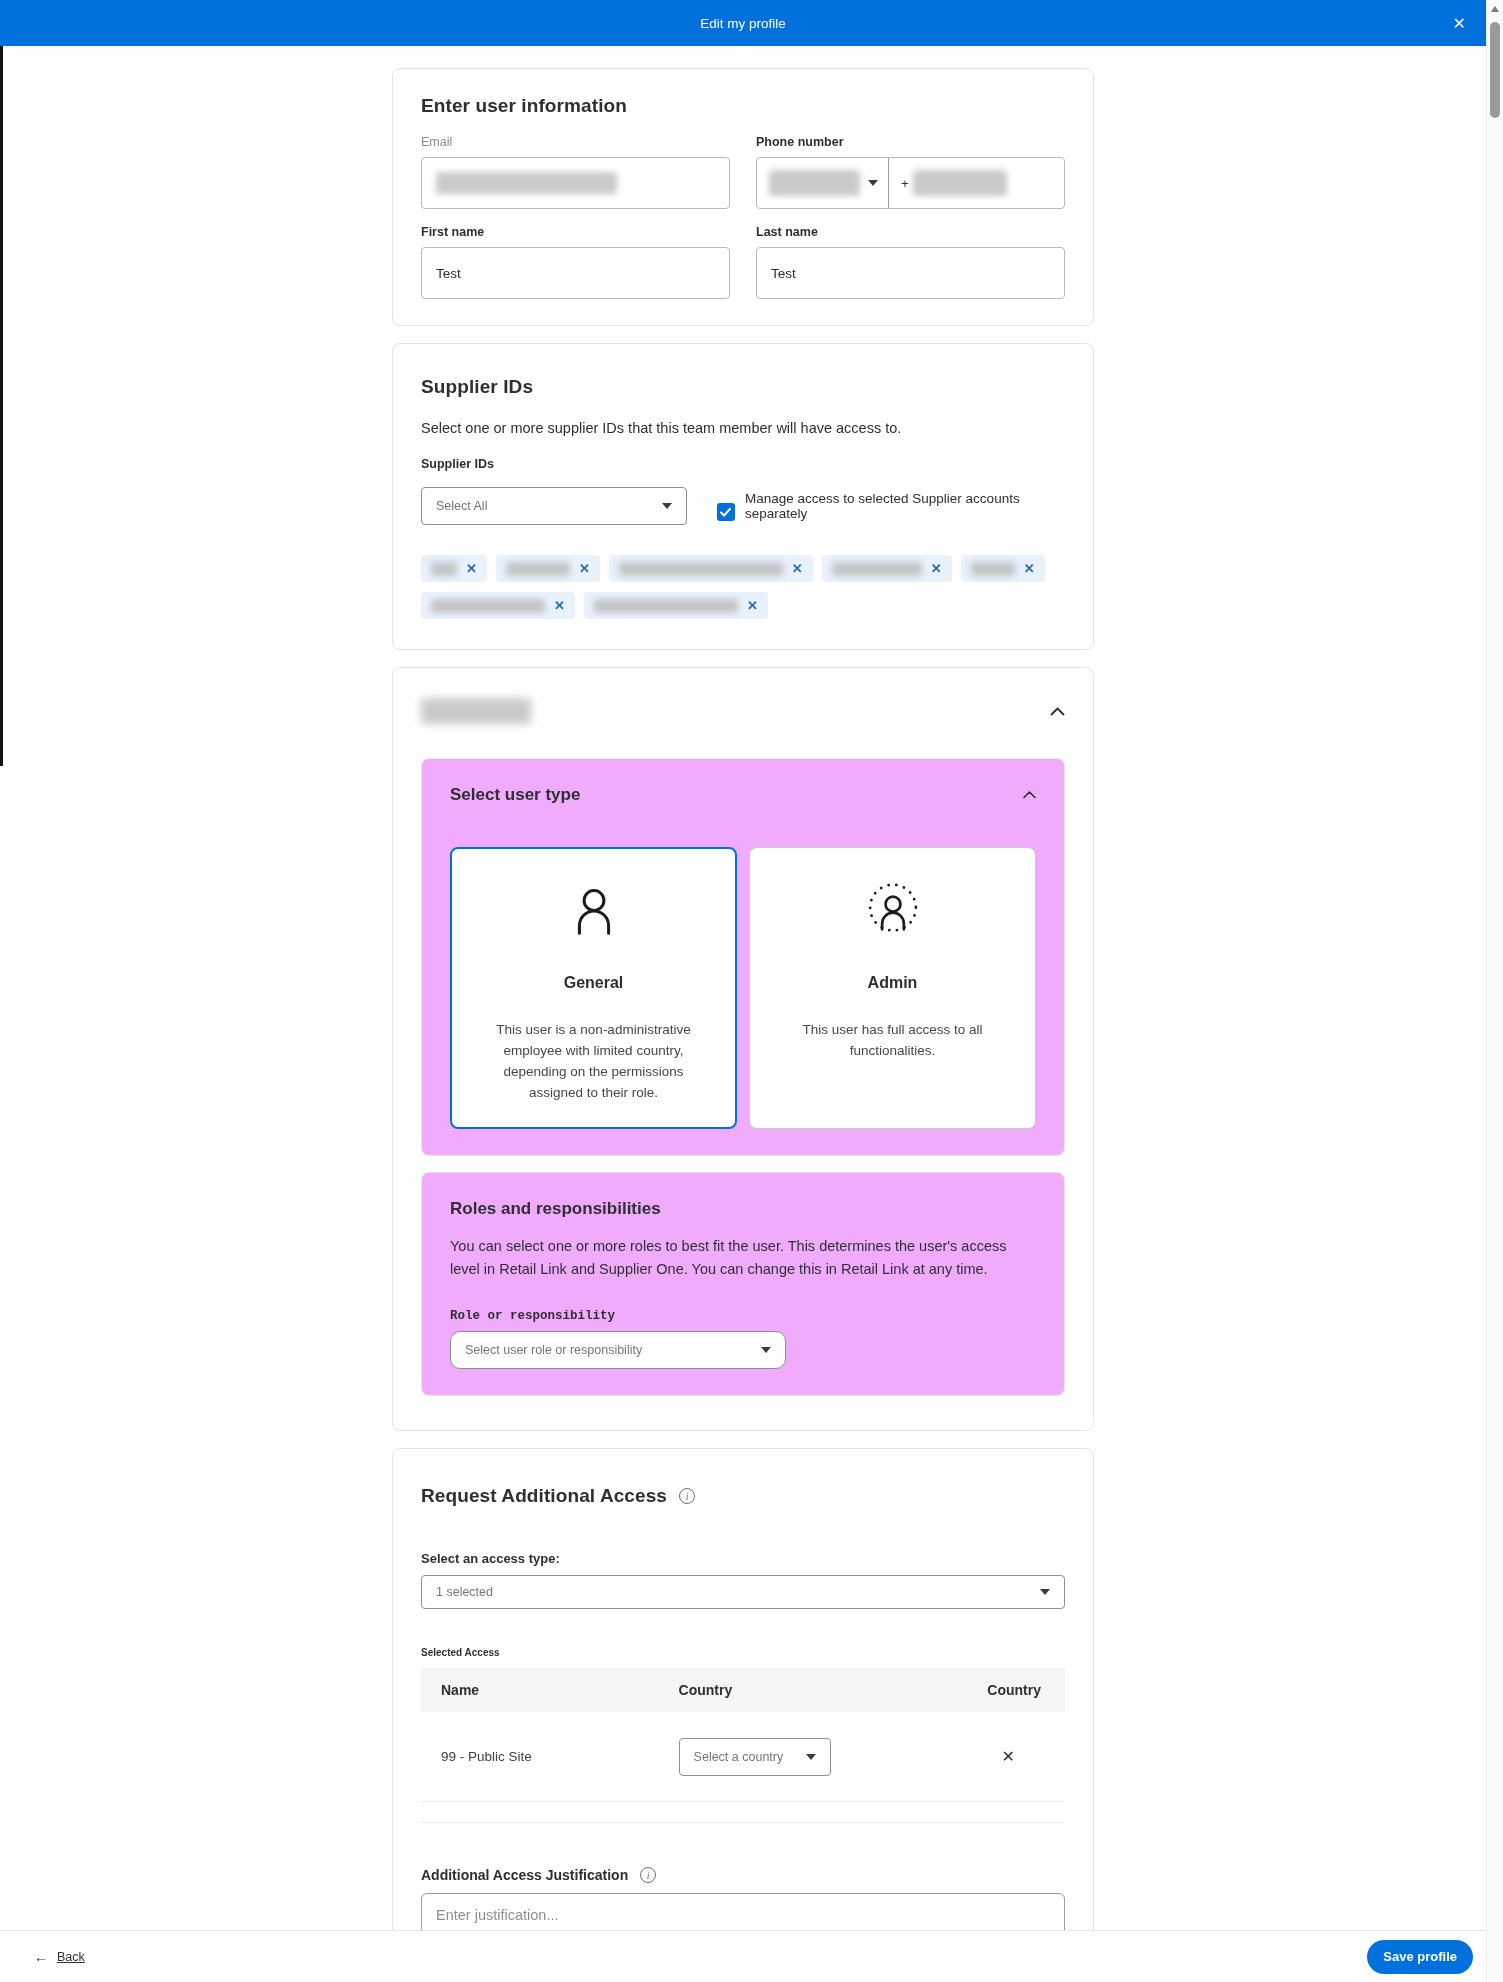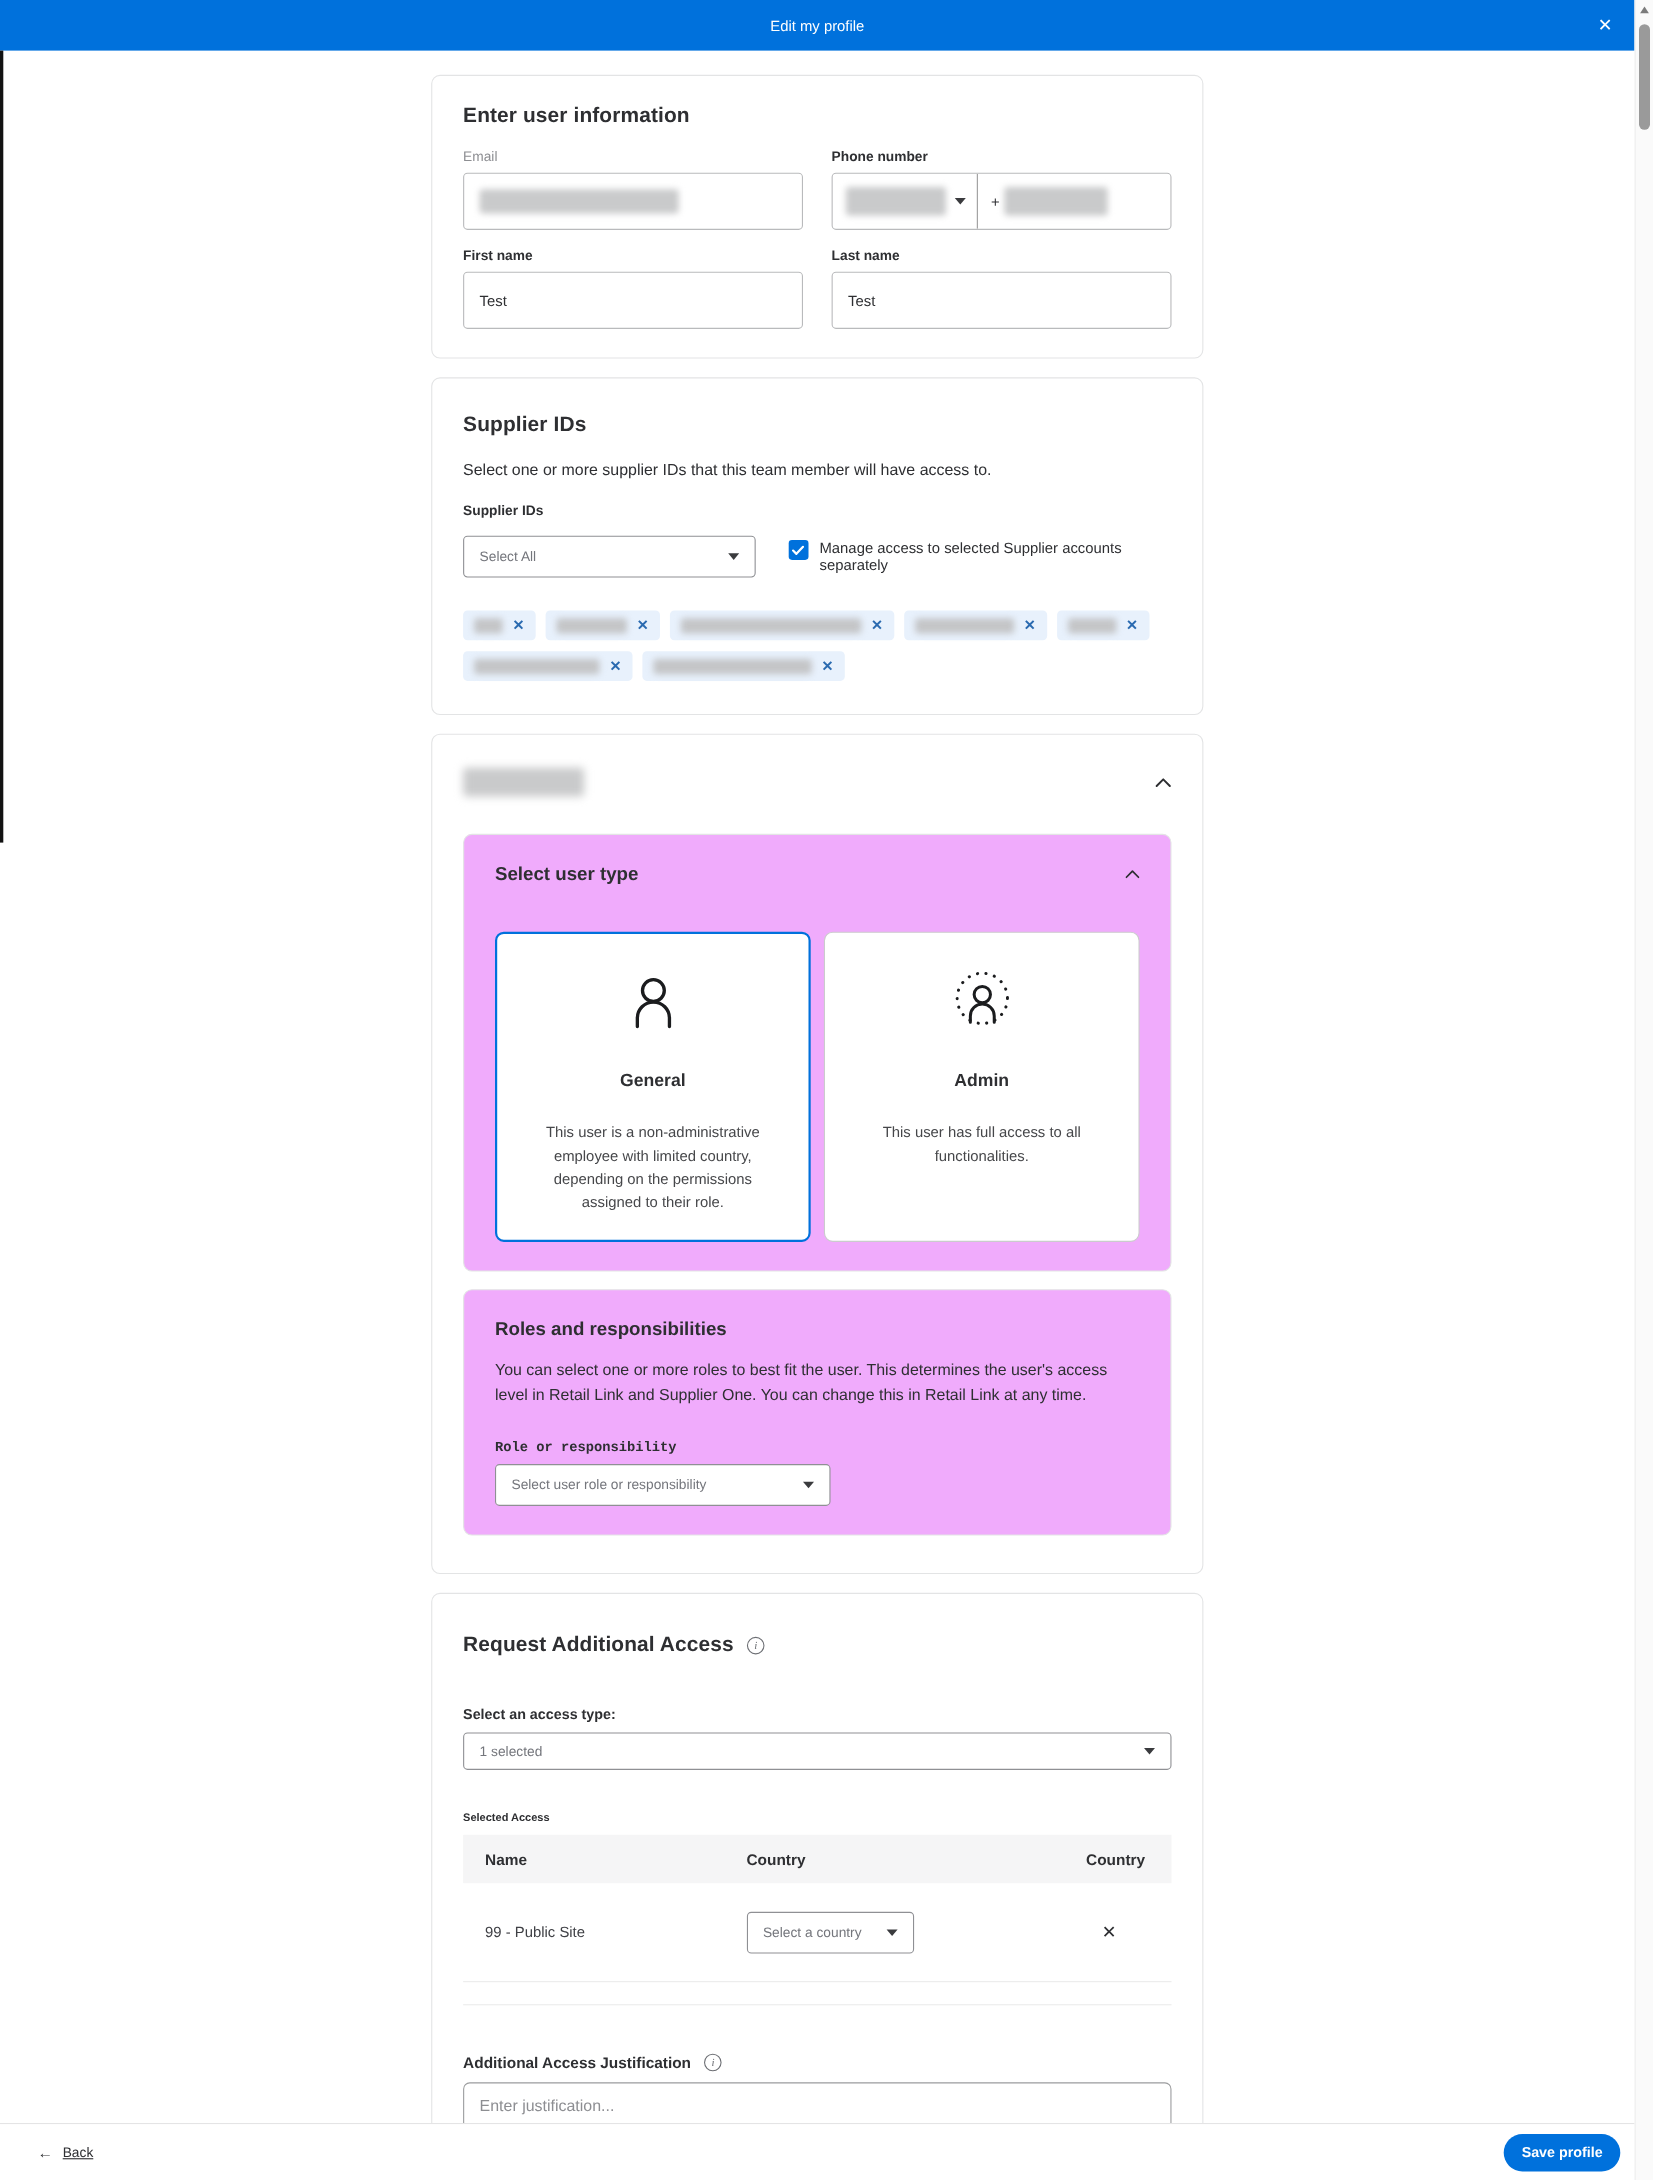--- a/index.html
+++ b/index.html
@@ -57,21 +57,21 @@
   .form-grid { display:grid; grid-template-columns:1fr 1fr; column-gap:26px; row-gap:16px; margin-top:18px; }
   .phone-group { display:flex; height:52px; border:1px solid #b9babc; border-radius:4px; background:#fff; overflow:hidden; }
   .phone-code { flex:0 0 43%; display:flex; align-items:center; gap:8px; padding:0 10px 0 12px; border-right:1px solid #9b9b9b; }
   .phone-code .blur-block { flex:1; height:26px; }
   .phone-num { flex:1; display:flex; align-items:center; gap:4px; padding:0 12px; font-size:13.5px; }
   .phone-num .blur-block { width:62%; height:26px; }
   
   .desc-text { font-size:14.5px; color:#2e2f32; margin-top:20px; line-height:1.45; }
   .supplier-row { display:flex; align-items:center; margin-top:16px; }
   .supplier-row .select { width:280px; }
-  .check-row { display:flex; align-items:flex-start; gap:10px; margin-left:30px; }
+  .check-row { display:flex; align-items:flex-end; gap:10px; margin-left:30px; }
   .checkbox { width:18px; height:18px; background:#0071dc; border-radius:3px; display:flex; align-items:center; justify-content:center; flex:0 0 auto; cursor:pointer; }
   .check-label { font-size:13.5px; color:#2e2f32; }
   .chips { margin-top:30px; display:flex; flex-wrap:wrap; gap:10px 9px; }
   .chip { display:flex; align-items:center; gap:9px; background:#e8f1fc; border-radius:4px; height:27px; padding:0 10px; }
   .chip .blur-block { height:14px; background:#c4c5c7; }
   .chip-x { color:#2a6ab0; font-size:13px; font-weight:bold; cursor:pointer; line-height:1; }
   
   .card3-head { display:flex; align-items:center; justify-content:space-between; padding-top:4px; }
   .blur-title { width:110px; height:26px; background:#c9cacb; border-radius:3px; filter:blur(4px); }
   .chev { cursor:pointer; display:flex; align-items:center; }
@@ -80,21 +80,21 @@
   .inner-title { font-size:17px; font-weight:bold; color:#2e2f32; }
   .type-grid { display:grid; grid-template-columns:1fr 1fr; gap:12px; margin-top:42px; }
   .type-card { border:1px solid #cbcbcd; border-radius:8px; padding:30px 24px 24px; min-height:272px; text-align:center; cursor:pointer; background:#fff; }
   .type-card.selected { border:2px solid #0071dc; padding:29px 23px 23px; }
   .type-icon { height:66px; display:flex; align-items:center; justify-content:center; }
   .type-name { font-size:16px; font-weight:bold; margin-top:30px; color:#2e2f32; }
   .type-desc { font-size:13.5px; color:#46474a; line-height:1.55; margin-top:28px; }
   .roles-card { margin-top:16px; }
   .roles-desc { font-size:14.5px; line-height:1.6; color:#2e2f32; margin-top:16px; }
   .roles-label { margin-top:28px;font-family:Liberation Mono, monospace; }
-  .roles-card .select { width:305px; margin-top:2px; }
+  .roles-card .select { width:336px; margin-top:2px;border-radius:10px; }
   
   .title-row { display:flex; align-items:center; gap:12px; }
   .info-icon {
     width:16px; height:16px; border:1.3px solid #6d6f74; border-radius:50%;
     display:flex; align-items:center; justify-content:center;
     font-size:10px; color:#6d6f74; font-family:"Liberation Serif", serif; font-style:italic;
   }
   .access-label { font-size:13px; font-weight:bold; margin-top:44px; margin-bottom:9px; }
   .select.full { width:100%; height:34px; }
   .sel-access-label { font-size:10px; font-weight:bold; margin-top:38px; }

